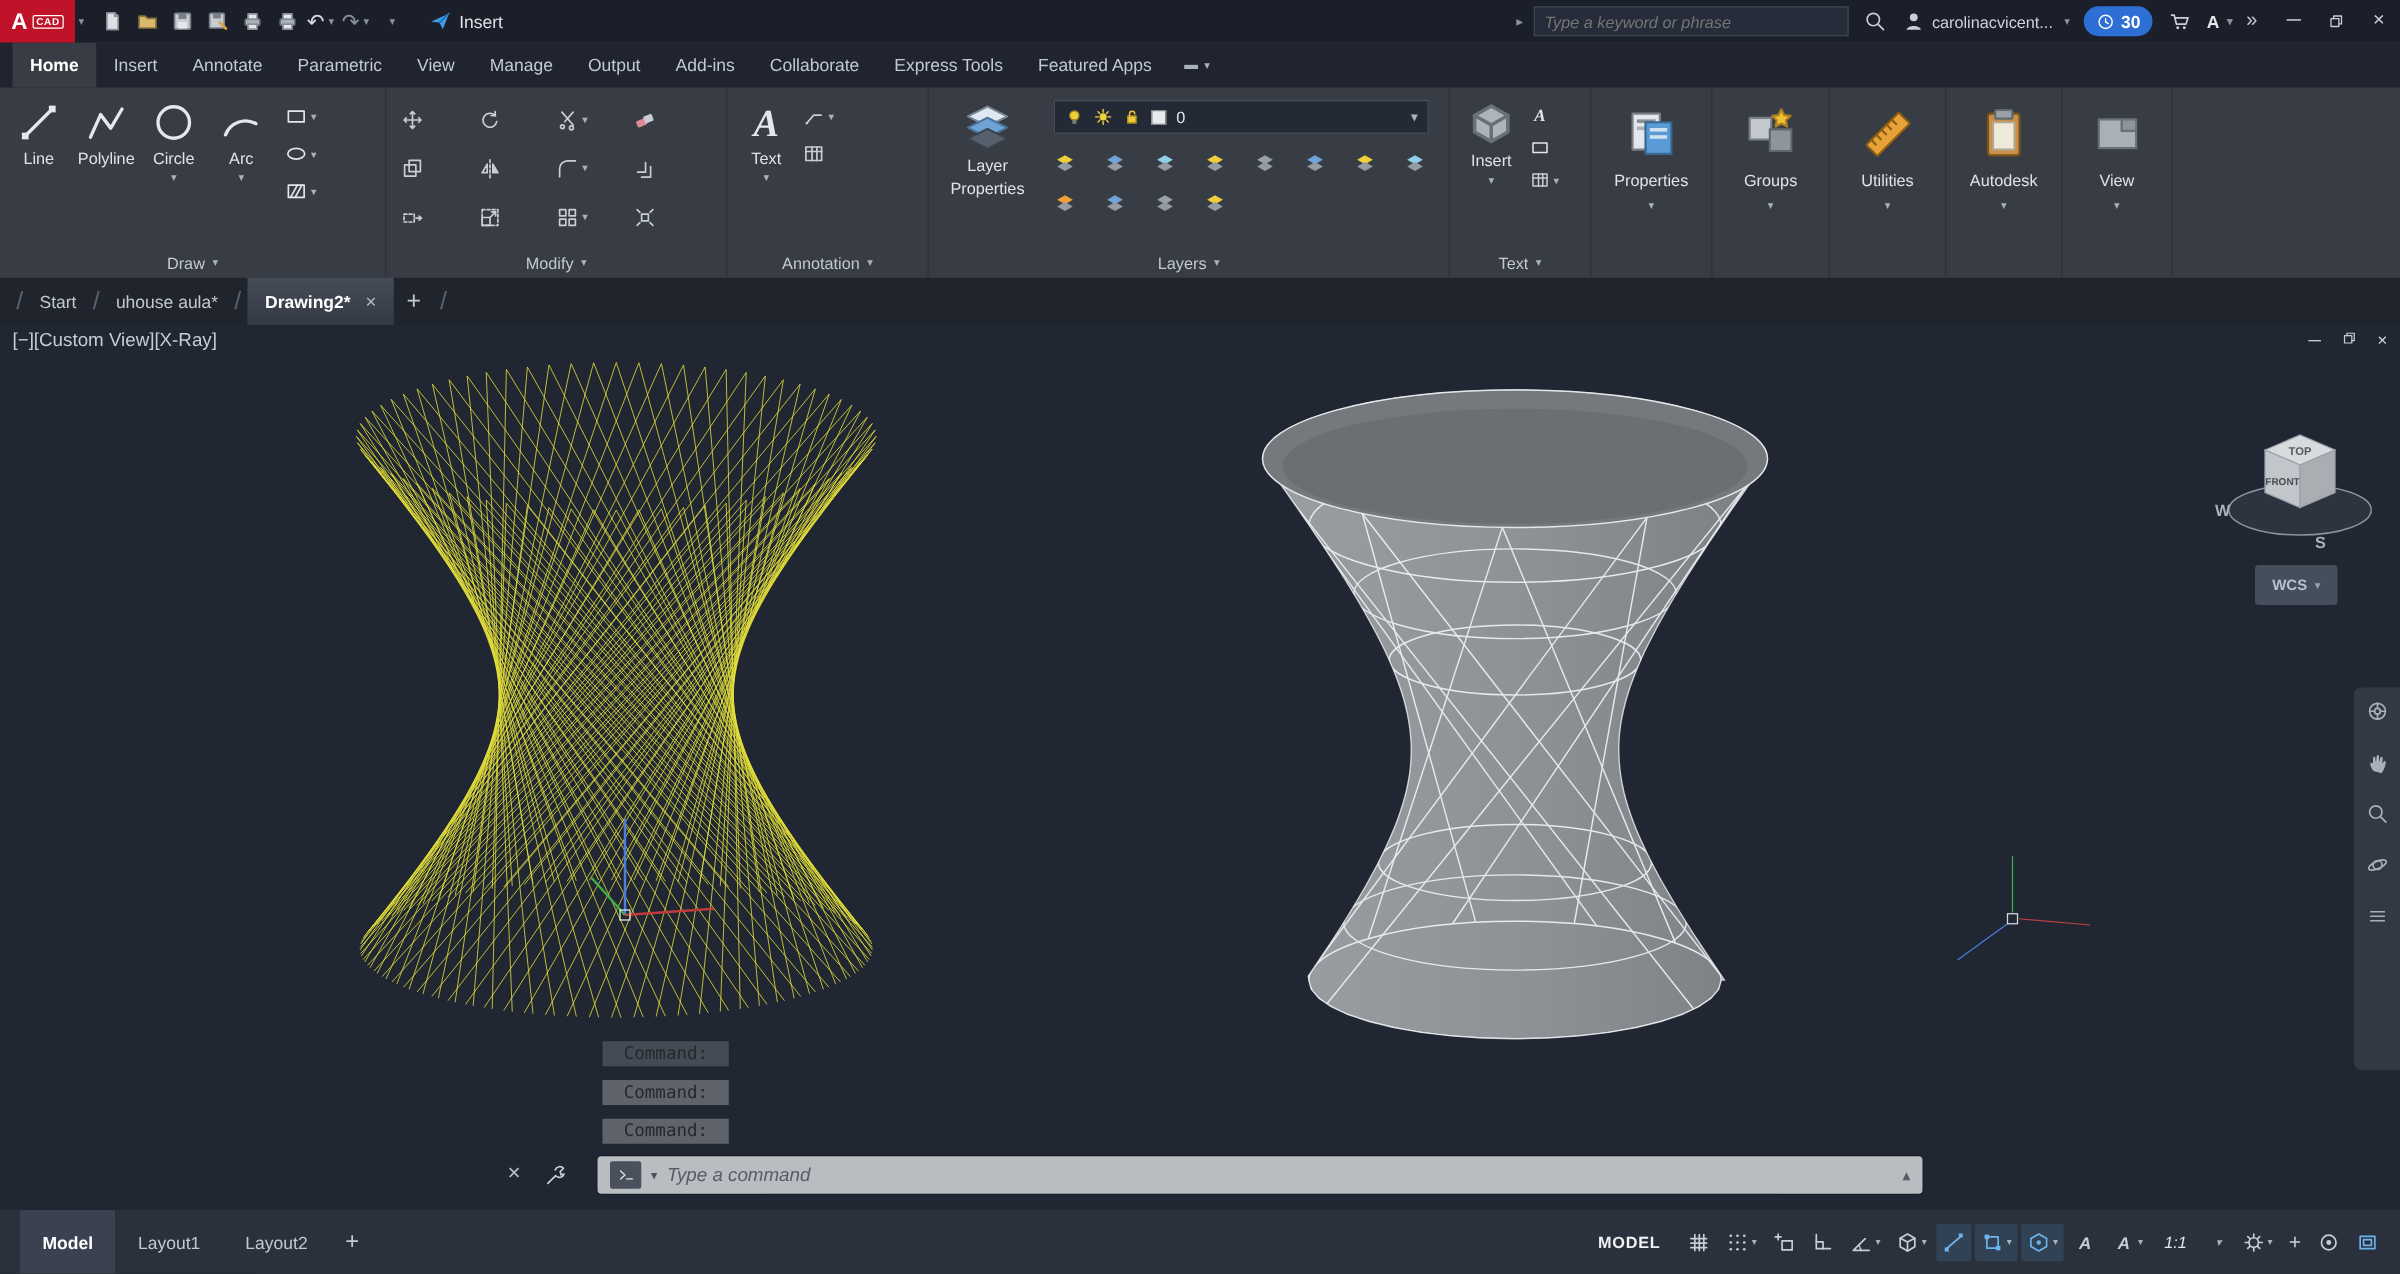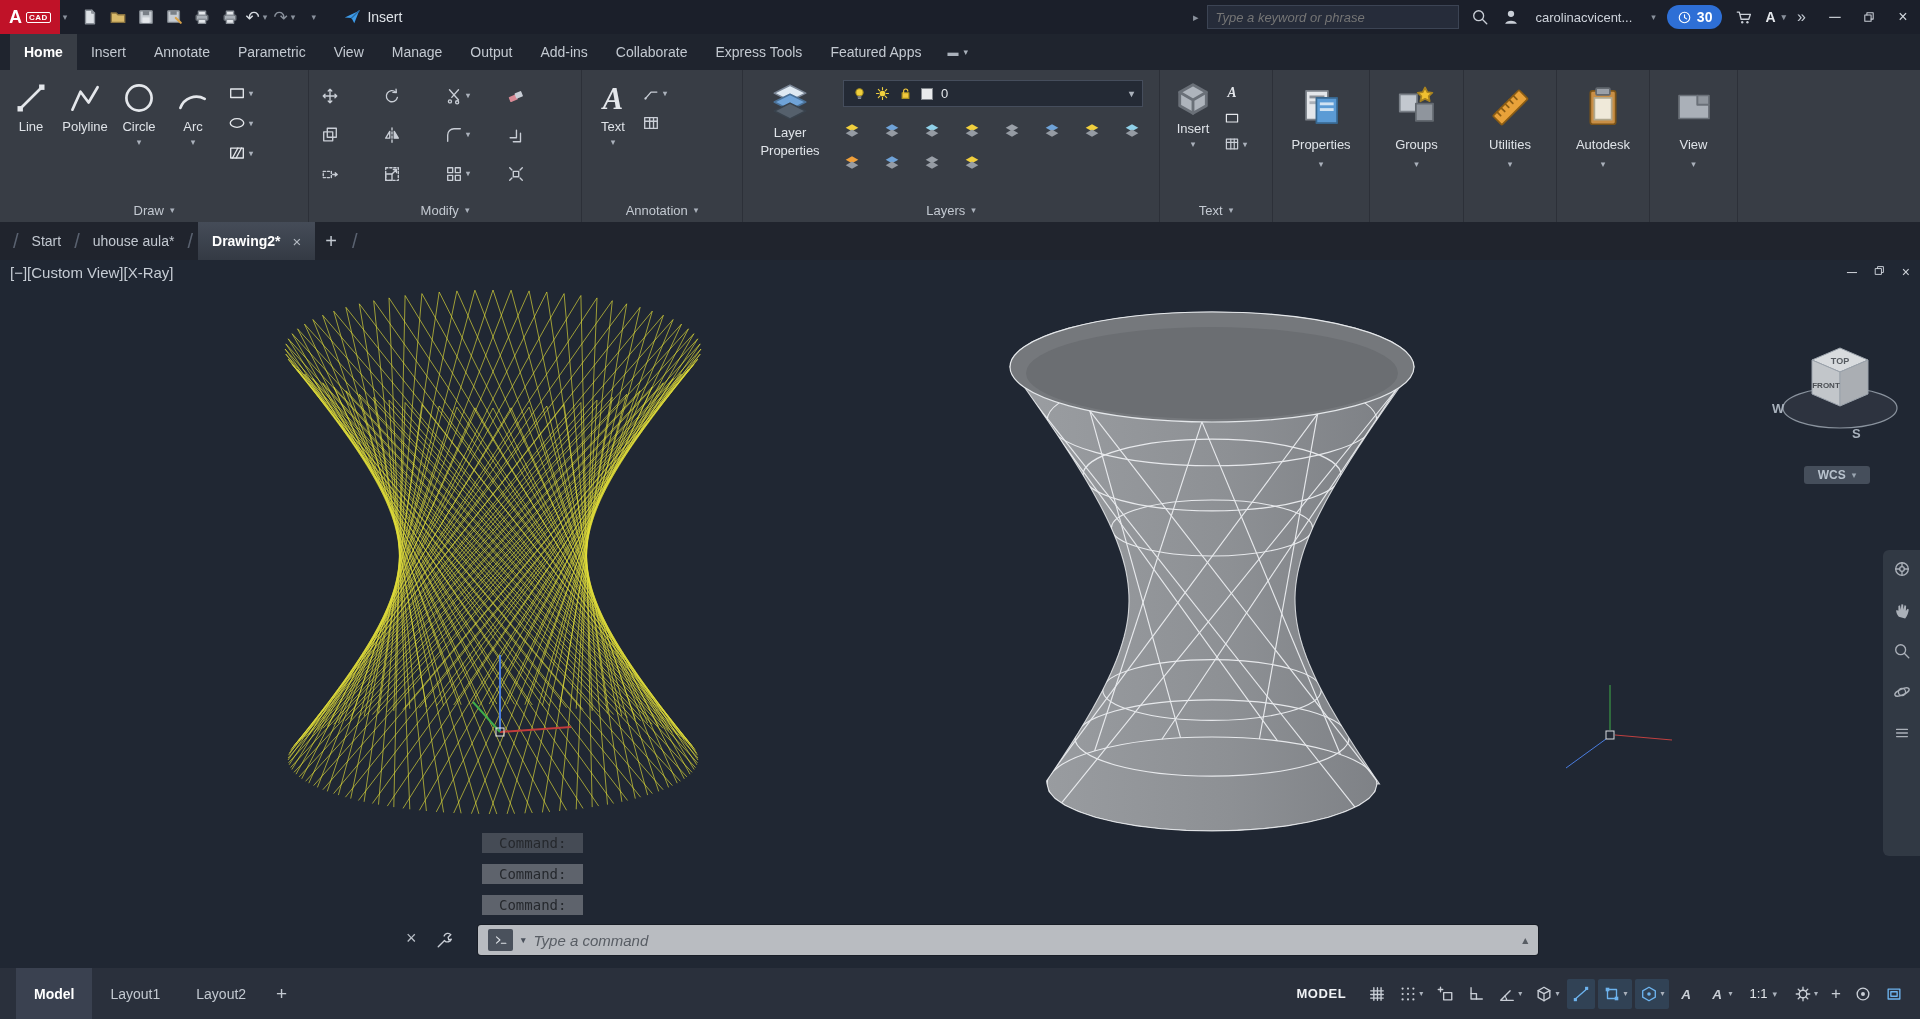--- a/index.html
+++ b/index.html
@@ -13,21 +13,21 @@
 .acad-badge .small{font-size:8px;letter-spacing:.5px;border:1px solid #fff;padding:0 2px;border-radius:2px;}
 .tb-caret{color:#8a919c;font-size:9px;margin:0 3px;}
 .qat{display:flex;align-items:center;margin-left:6px;gap:1px;}
 .tb-ico{width:27px;height:27px;display:flex;align-items:center;justify-content:center;border-radius:3px;}
 .tb-glyph{font-size:17px;color:#d8dce2;line-height:1;}
 .share-box{display:flex;align-items:center;gap:6px;margin-left:16px;color:#dfe3e8;}
 .tb-center{position:absolute;left:50%;top:0;height:34px;transform:translateX(-50%);display:flex;align-items:center;gap:28px;font-size:15px;color:#e4e7eb;white-space:nowrap;}
 .tb-right{margin-left:auto;display:flex;align-items:center;gap:8px;}
 .searchbox{display:flex;align-items:center;width:252px;height:24px;background:#262c3a;border:1px solid #3c4454;padding:0 8px;}
 .searchbox input{flex:1;background:transparent;border:none;outline:none;color:#aab2bd;font-style:italic;font-size:13px;font-family:"Liberation Sans",sans-serif;}
-.userbox{display:flex;align-items:center;gap:16px;color:#cfd4dc;font-size:13px;text-align:center;}
+.userbox{display:flex;align-items:center;gap:6px;color:#cfd4dc;font-size:13px;text-align:center;}
 .trial-pill{display:flex;align-items:center;gap:5px;background:#2e6fd6;border-radius:13px;height:24px;padding:0 10px;color:#fff;font-weight:bold;font-size:14px;}
 .a-menu{display:flex;align-items:center;gap:3px;color:#e4e7eb;font-weight:bold;}
 .overflow-gl{color:#c3c9d1;font-size:16px;}
 .win-btns{display:flex;margin-left:4px;}
 .win-btn{width:34px;height:34px;display:flex;align-items:center;justify-content:center;color:#cfd4da;font-size:16px;}
 
 
 #ribbonTabs{position:absolute;top:34px;left:0;right:0;height:36px;background:#1f242e;display:flex;align-items:stretch;padding-left:10px;z-index:29;}
 .rtab{padding:0 14px;color:#c3c9d1;font-size:14px;display:flex;align-items:center;}
 .rtab.active{background:#383d45;color:#fff;font-weight:bold;}
@@ -63,21 +63,21 @@
 .ft{color:#c3c9d1;padding:0 8px;}
 .ft.active{background:linear-gradient(#454c58,#343a44);color:#fff;height:38px;display:flex;align-items:center;gap:12px;padding:0 14px;font-weight:bold;}
 .ft-close{color:#b4bac2;font-size:15px;font-weight:normal;}
 .ft-plus{color:#c3c9d1;font-size:20px;margin:0 10px;}
 
 
 #canvas{position:absolute;top:260px;left:0;width:1920px;height:708px;background:#202733;overflow:hidden;}
 #scene{position:absolute;top:0;left:0;}
 .vp-label{position:absolute;top:4px;left:10px;color:#c6ccd4;font-size:15px;z-index:5;}
 .vp-winbtns{position:absolute;top:4px;right:10px;display:flex;gap:16px;color:#cfd4da;font-size:14px;align-items:center;z-index:5;}
-.wcs-btn{position:absolute;top:206px;left:1804px;width:66px;height:18px;background:rgba(140,152,166,.35);border-radius:3px;display:flex;align-items:center;justify-content:center;gap:6px;color:#b8c2cd;font-size:12px;font-weight:bold;z-index:5;}
+.wcs-btn{position:absolute;top:192px;left:1804px;width:66px;height:32px;background:rgba(140,152,166,.35);border-radius:3px;display:flex;align-items:center;justify-content:center;gap:6px;color:#b8c2cd;font-size:12px;font-weight:bold;z-index:5;}
 .wcs-btn b{font-size:9px;font-weight:normal;color:#9aa5b1;}
 .navbar{position:absolute;top:290px;right:0;width:37px;height:306px;background:rgba(205,212,222,.10);border-radius:6px 0 0 6px;display:flex;flex-direction:column;align-items:center;padding-top:10px;gap:20px;z-index:5;}
 .nav-ico{opacity:.8;}
 .cmd-hist{position:absolute;left:482px;background:rgba(156,160,166,.5);color:#25282d;font-family:"DejaVu Sans Mono",monospace;font-size:14px;padding:2px 17px;z-index:6;}
 .cmd-hist.first{background:rgba(156,160,166,.3);}
 .cmd-close{position:absolute;left:406px;top:668px;color:#b8bec6;font-size:18px;z-index:6;}
 .cmd-wrench{position:absolute;left:436px;top:671px;z-index:6;}
 .cmd-bar{position:absolute;left:478px;top:665px;width:1060px;height:30px;background:#b9bcc1;border-radius:3px;display:flex;align-items:center;padding:0 10px;gap:8px;z-index:6;box-shadow:0 0 0 1px rgba(0,0,0,.25);}
 .cmd-prompt-btn{width:25px;height:22px;background:#4a515c;border-radius:2px;display:flex;align-items:center;justify-content:center;}
 .cmd-caret{font-size:9px;color:#4a515c;}
@@ -88,21 +88,21 @@
 #statusbar{position:absolute;left:0;bottom:0;right:0;height:51px;background:#2a303c;display:flex;align-items:center;z-index:30;}
 .sb-left{display:flex;align-items:center;height:100%;padding-left:16px;}
 .sb-tab{padding:0 18px;height:100%;display:flex;align-items:center;color:#c3c9d1;}
 .sb-tab.active{background:#3a4150;color:#fff;font-weight:bold;}
 .sb-plus{padding:0 12px;font-size:19px;color:#c3c9d1;}
 .sb-right{margin-left:auto;display:flex;align-items:center;gap:3px;padding-right:12px;height:100%;}
 .sb-model{color:#f0f2f5;font-weight:bold;letter-spacing:.6px;padding:0 14px;font-size:13px;}
 .sb-ico{display:flex;align-items:center;gap:2px;padding:6px 5px;border-radius:2px;}
 .sb-ico b{font-size:8px;color:#aab1bb;font-weight:normal;}
 .sb-ico.on{background:rgba(90,160,220,.16);}
-.sb-scale{display:flex;align-items:center;gap:5px;color:#e4e7eb;font-size:13px;padding:0 9px;}
+.sb-scale{display:flex;align-items:center;gap:23px;color:#e4e7eb;font-size:13px;padding:0 9px;font-style:italic;}
 .sb-scale b{font-size:9px;color:#aab1bb;font-weight:normal;}
 </style>
 </head>
 <body>
 
 <div id="app">
 
   <header id="titlebar">
     <div class="acad-badge">
       <span class="big">A</span>

